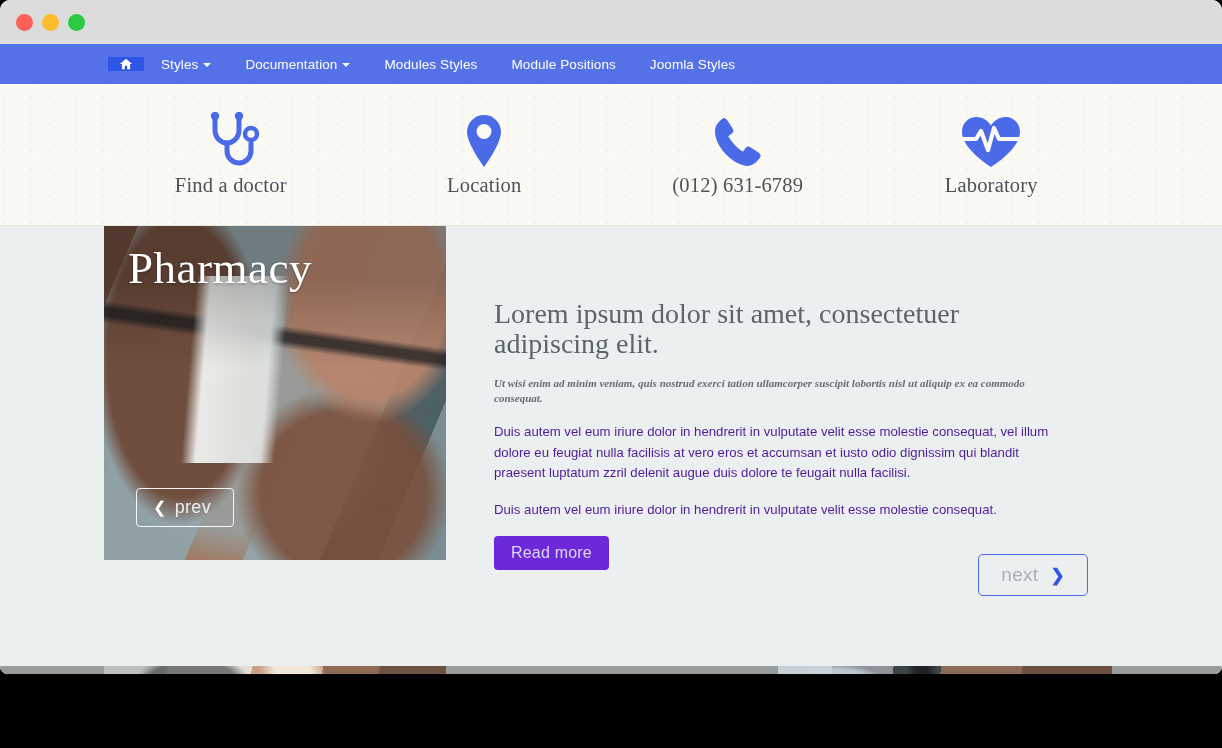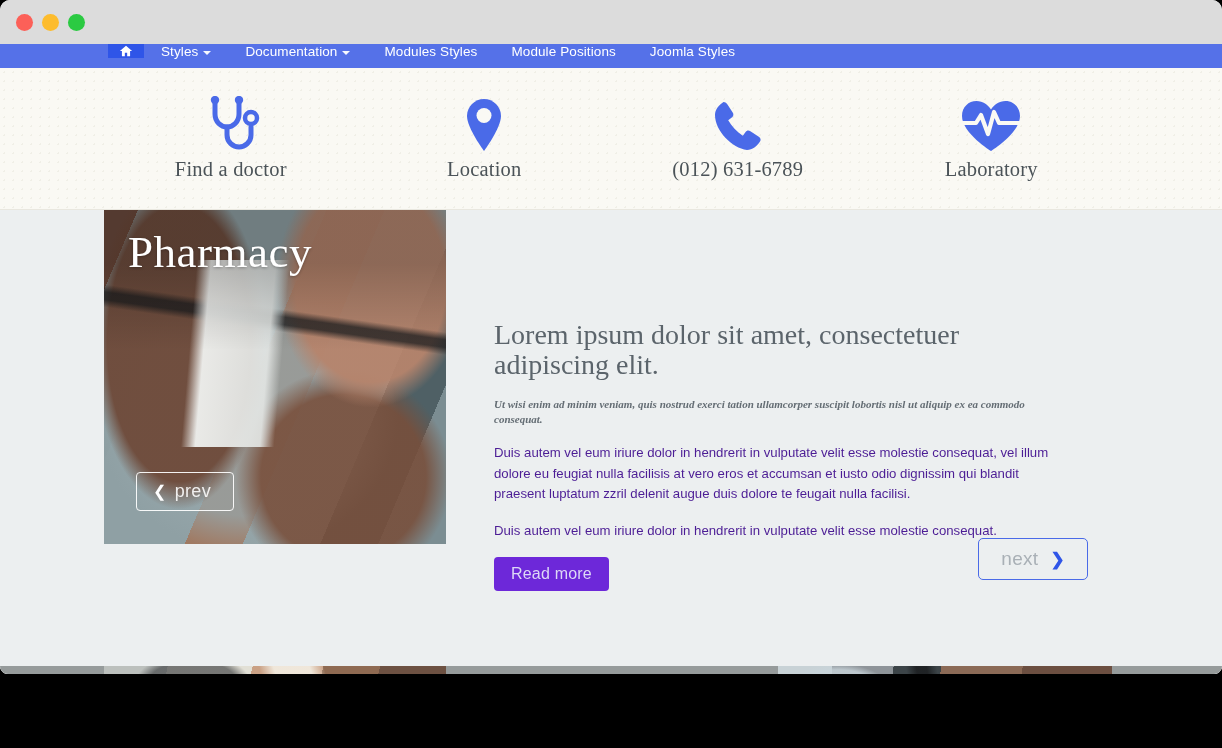--- a/index.html
+++ b/index.html
@@ -36,24 +36,24 @@
   .viewport {
     position: relative;
     width: 1222px;
     height: 630px;
     background: #eceff0;
     overflow: hidden;
   }
 
   
   .navbar {
-    height: 24px;
+    height: 40px;
     background: #5571e8;
     display: flex;
-    align-items: flex-start;
+    align-items: center;
     padding-left: 108px;
     position: relative;
     z-index: 5;
   }
   .nav-home {
     width: 36px;
     background: #2f55e8;
     display: flex;
     align-items: center;
     justify-content: center;
@@ -186,21 +186,21 @@
     letter-spacing: .3px;
     cursor: pointer;
     background: transparent;
   }
   .btn-prev .chev { font-size: 16px; line-height: 1; color:#fff; }
 
   .hero-content {
     position: absolute;
     left: 494px; top: 0;
     width: 596px;
-    padding-top: 110px;
+    padding-top: 73px;
   }
   .hero-heading {
     font-family: "Liberation Serif", serif;
     font-size: 28px;
     line-height: 1.08;
     color: #5b646b;
     font-weight: 400;
     margin-bottom: 17px;
     max-width: 480px;
   }

